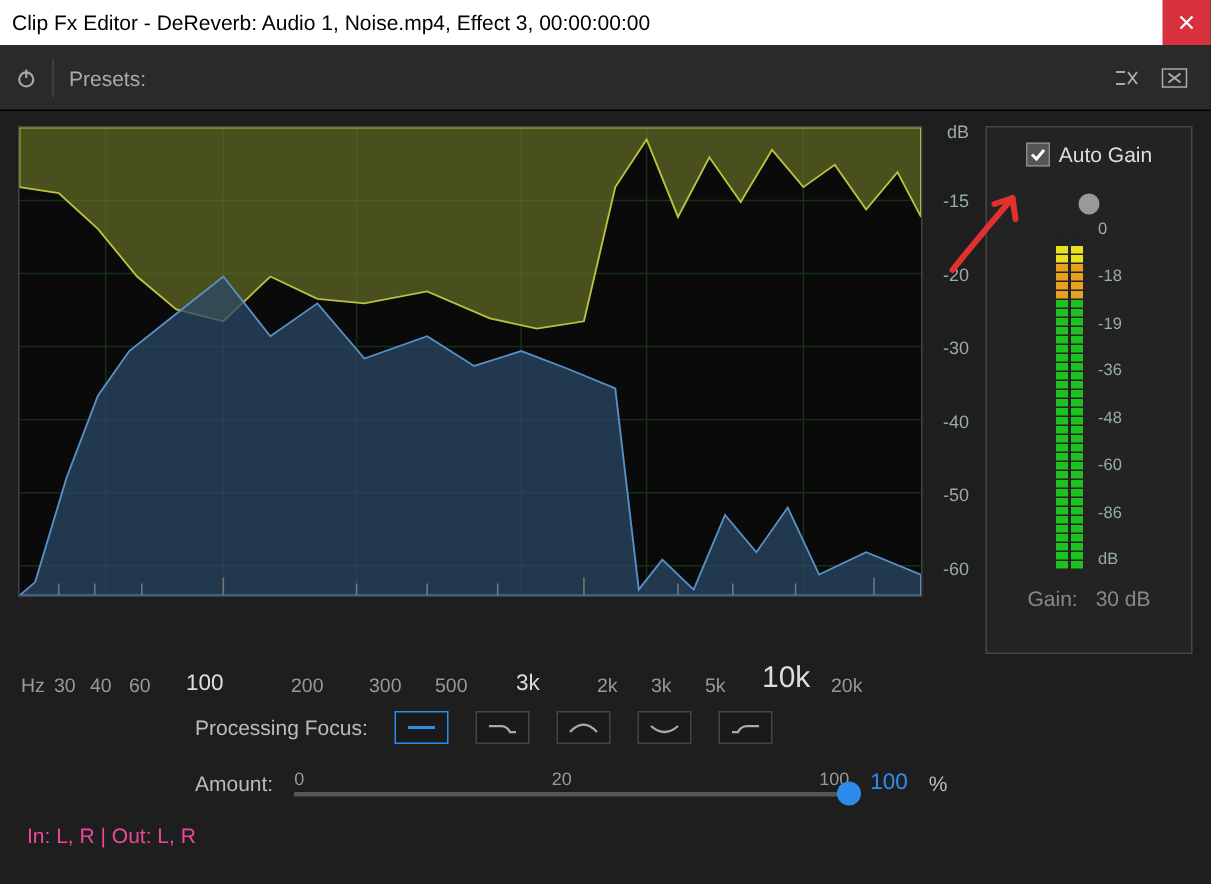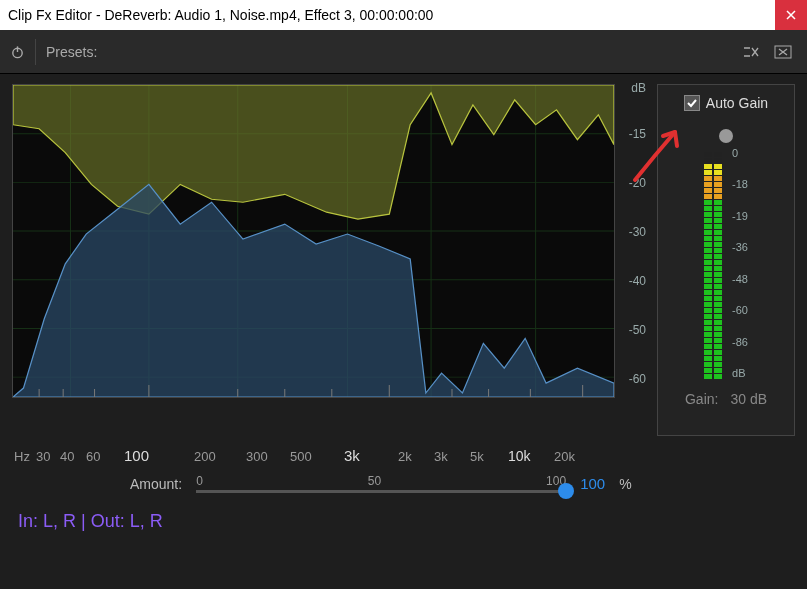--- a/index.html
+++ b/index.html
@@ -45,21 +45,21 @@
 .focus-btn.active { border-color: #2d8ceb; }
 .focus-btn.active svg path { stroke: #2d8ceb; }
 
 .amount-row { display: flex; align-items: center; gap: 14px; font-size: 14px; color: #bbb; }
 .slider-wrap { position: relative; width: 370px; }
 .slider-labels { display: flex; justify-content: space-between; font-size: 12px; color: #999; margin-bottom: 2px; }
 .slider-track { height: 3px; background: #555; position: relative; }
 .slider-thumb { position: absolute; width: 16px; height: 16px; border-radius: 50%; background: #2d8ceb; top: -7px; }
 .amount-val { color: #2d8ceb; font-size: 15px; }
 
-.io-row { padding: 18px 0 0 18px; font-size: 18px; color: #8b5cf6; }
+.io-row { padding: 18px 0 0 18px; font-size: 14px; color: #ec4899; }
 
 .annotation { position: absolute; pointer-events: none; }
 </style>
 </head>
 <body>
 
 <div class="titlebar">
   <div class="title">Clip Fx Editor - DeReverb: Audio 1, Noise.mp4, Effect 3, 00:00:00:00</div>
   <div class="close">
     <svg width="10" height="10" viewBox="0 0 10 10">
@@ -145,21 +145,21 @@
       <span style="width:26px">40</span>
       <span style="width:38px">60</span>
       <span style="width:70px;color:#ddd;font-size:15px">100</span>
       <span style="width:52px">200</span>
       <span style="width:44px">300</span>
       <span style="width:54px">500</span>
       <span style="width:54px;color:#ddd;font-size:15px">3k</span>
       <span style="width:36px">2k</span>
       <span style="width:36px">3k</span>
       <span style="width:38px">5k</span>
-      <span style="width:46px;color:#ddd;font-size:14px">10k</span>
+      <span style="width:46px;color:#ddd;font-size:20px">10k</span>
       <span>20k</span>
     </div>
   </div>
 
   <div class="right-panel">
     <div class="autogain-row">
       <div class="checkbox">
         <svg width="12" height="12" viewBox="0 0 12 12">
             <path d="M2 6 L5 9 L10 3" stroke="#fff" stroke-width="2" fill="none"></path>
           </svg>
@@ -262,26 +262,54 @@
       </div>
     </div>
     <div class="gain-readout">
       <span>Gain:</span>
       <span>30 dB</span>
     </div>
   </div>
 </div>
 
 <div class="controls">
+  <div class="focus-row">
+    <span>Processing Focus:</span>
+    <div class="focus-btn active">
+        <svg width="22" height="10">
+          <path d="M2 5 L20 5" stroke="#2d8ceb" stroke-width="2" fill="none"></path>
+        </svg>
+      </div>
+    <div class="focus-btn">
+        <svg width="22" height="10">
+          <path d="M2 4 L10 4 Q14 4 16 8 L20 8" stroke="#aaa" stroke-width="1.5" fill="none"></path>
+        </svg>
+      </div>
+    <div class="focus-btn">
+        <svg width="22" height="10">
+          <path d="M2 8 Q11 -2 20 8" stroke="#aaa" stroke-width="1.5" fill="none"></path>
+        </svg>
+      </div>
+    <div class="focus-btn">
+        <svg width="22" height="10">
+          <path d="M2 4 Q11 12 20 4" stroke="#aaa" stroke-width="1.5" fill="none"></path>
+        </svg>
+      </div>
+    <div class="focus-btn">
+        <svg width="22" height="10">
+          <path d="M2 8 L6 8 Q8 4 12 4 L20 4" stroke="#aaa" stroke-width="1.5" fill="none"></path>
+        </svg>
+      </div>
+  </div>
   <div class="amount-row">
     <span>Amount:</span>
     <div class="slider-wrap">
       <div class="slider-labels">
         <span>0</span>
-        <span>50</span>
+        <span>20</span>
         <span>100</span>
       </div>
       <div class="slider-track">
         <div class="slider-thumb" style="left:calc(100% - 8px)"></div>
       </div>
     </div>
     <span class="amount-val">100</span>
     <span>%</span>
   </div>
 </div>

